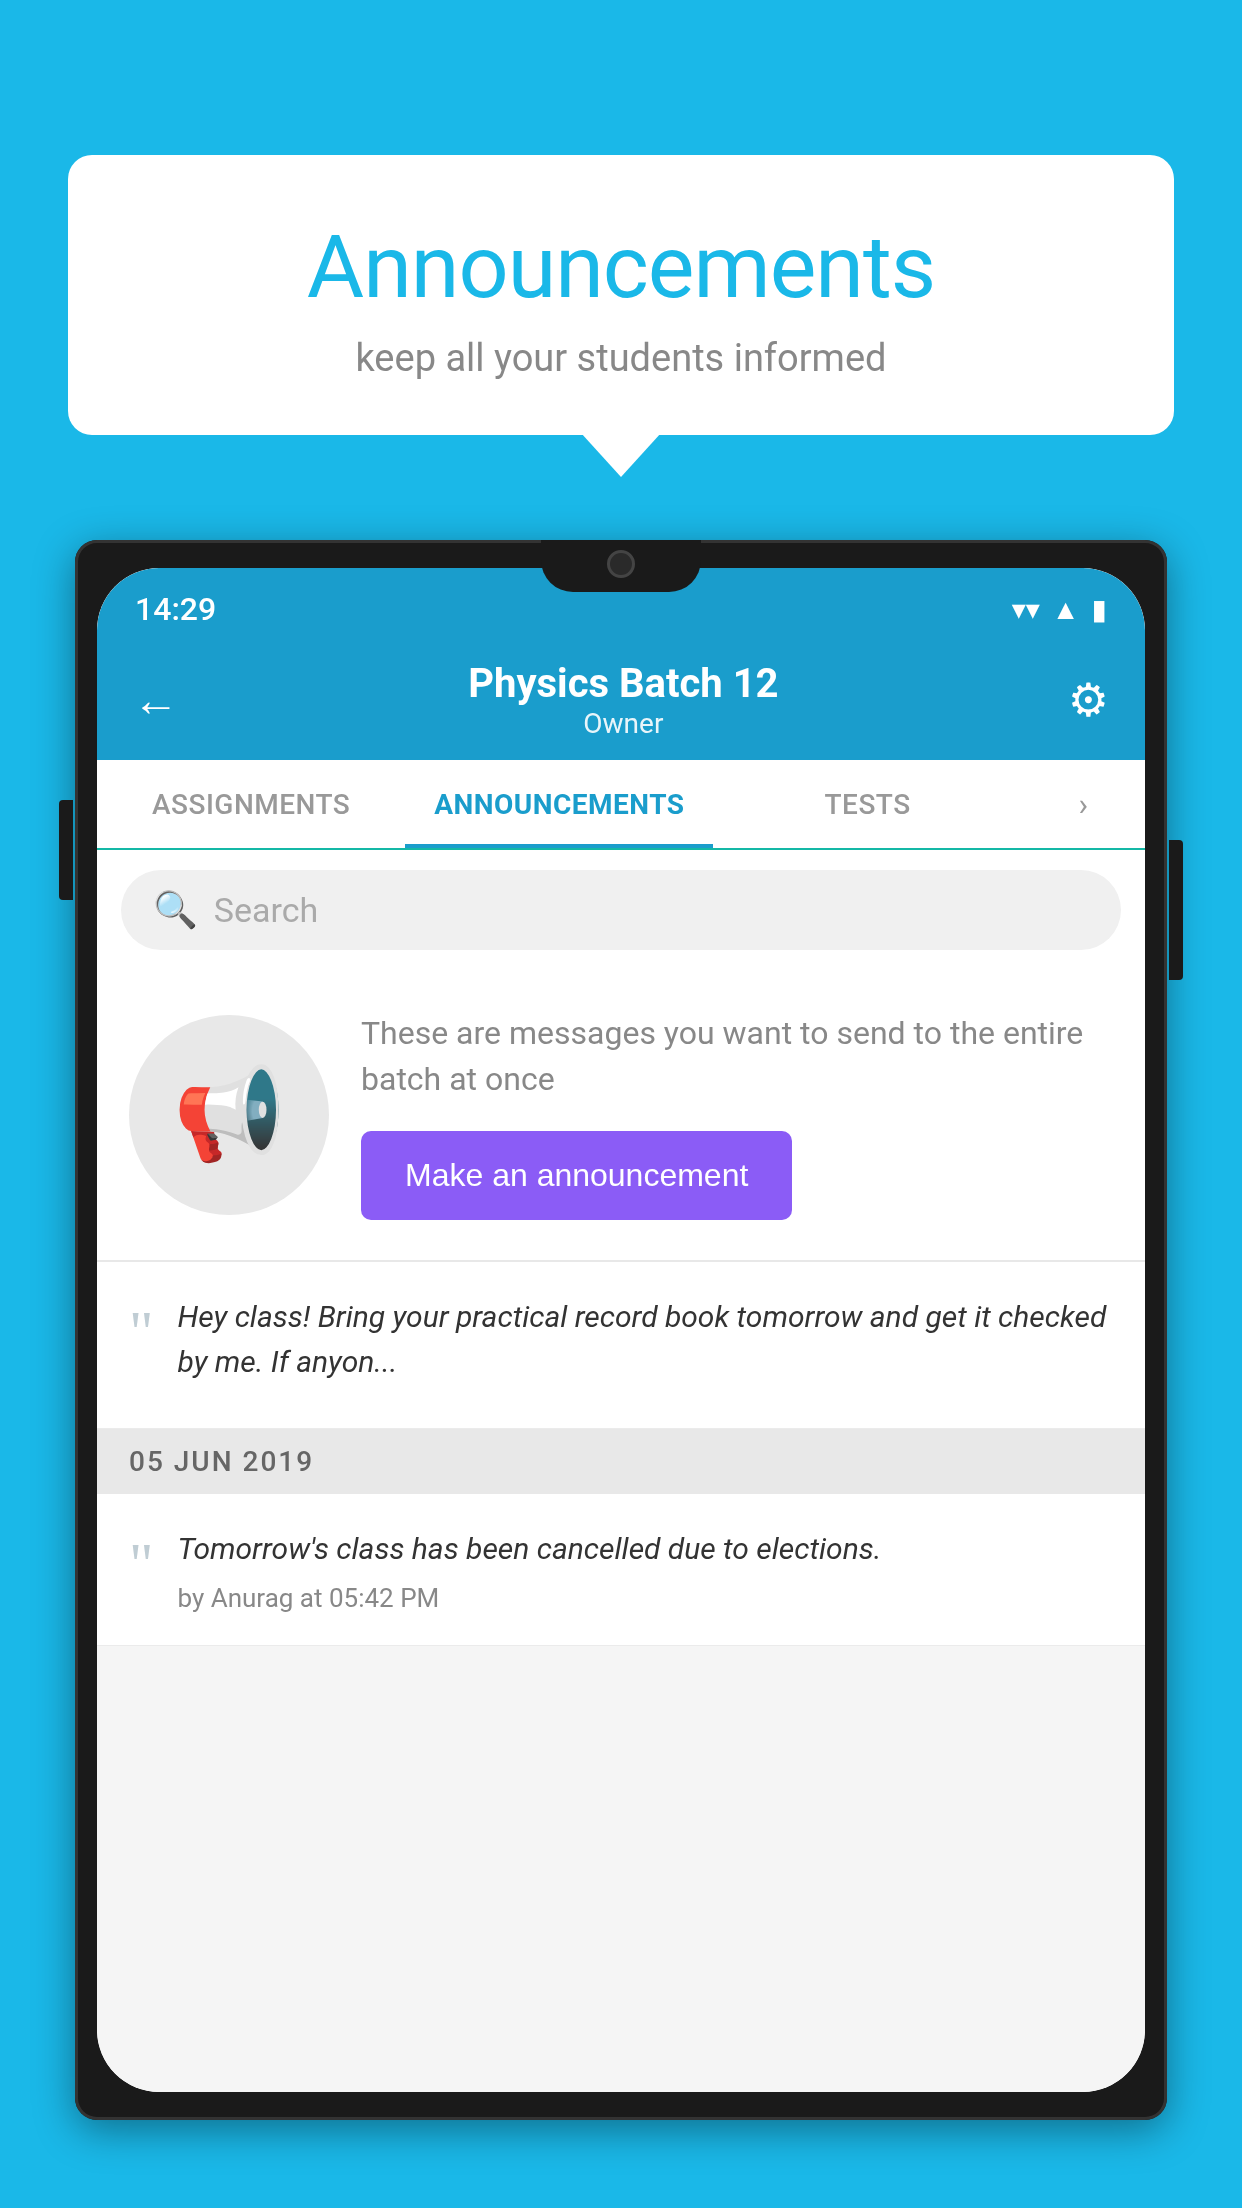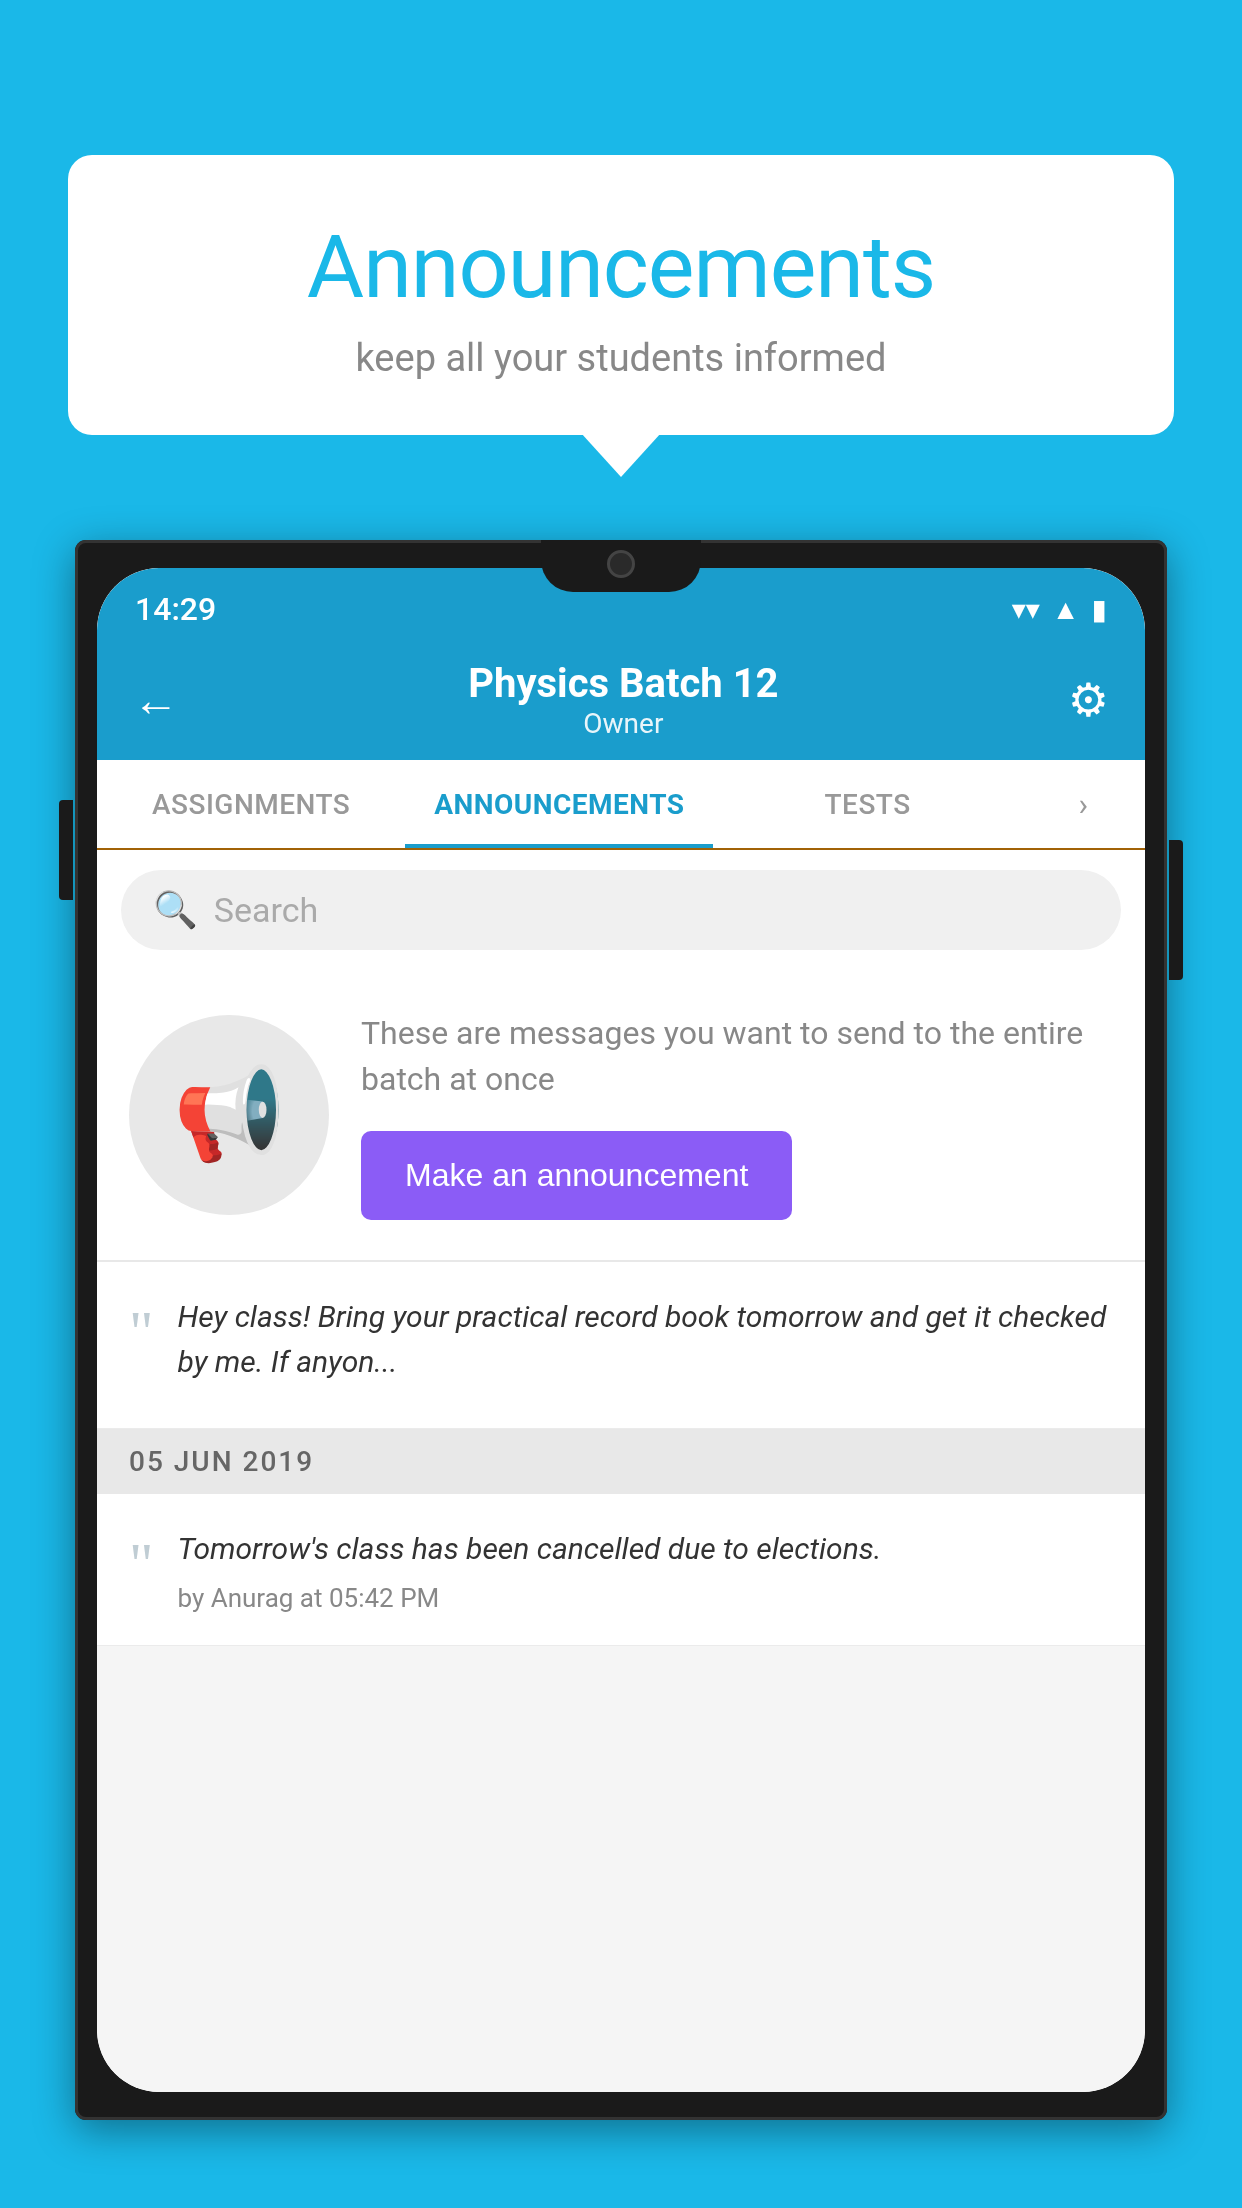--- a/index.html
+++ b/index.html
@@ -64,21 +64,21 @@
     .phone-wrapper {
       position: absolute;
       top: 540px;
       left: 75px;
       right: 75px;
       bottom: 0;
     }
 
     .phone-outer {
       background: #1a1a1a;
-      border-radius: 11px;
+      border-radius: 22px;
       padding: 28px 22px 28px 22px;
       width: 100%;
       height: 1580px;
       position: relative;
       box-shadow: inset 0 0 0 3px #333, 0 10px 40px rgba(0,0,0,0.4);
     }
 
     
     .phone-outer::before {
       content: '';
@@ -198,21 +198,21 @@
     .header-gear {
       color: white;
       font-size: 46px;
       cursor: pointer;
     }
 
     
     .tabs-bar {
       background: white;
       display: flex;
-      border-bottom: 2px solid #a16207;
+      border-bottom: 2px solid #14b8a6;
       height: 90px;
       align-items: stretch;
     }
 
     .tab-item {
       flex: 1;
       display: flex;
       align-items: center;
       justify-content: center;
       font-size: 28px;

